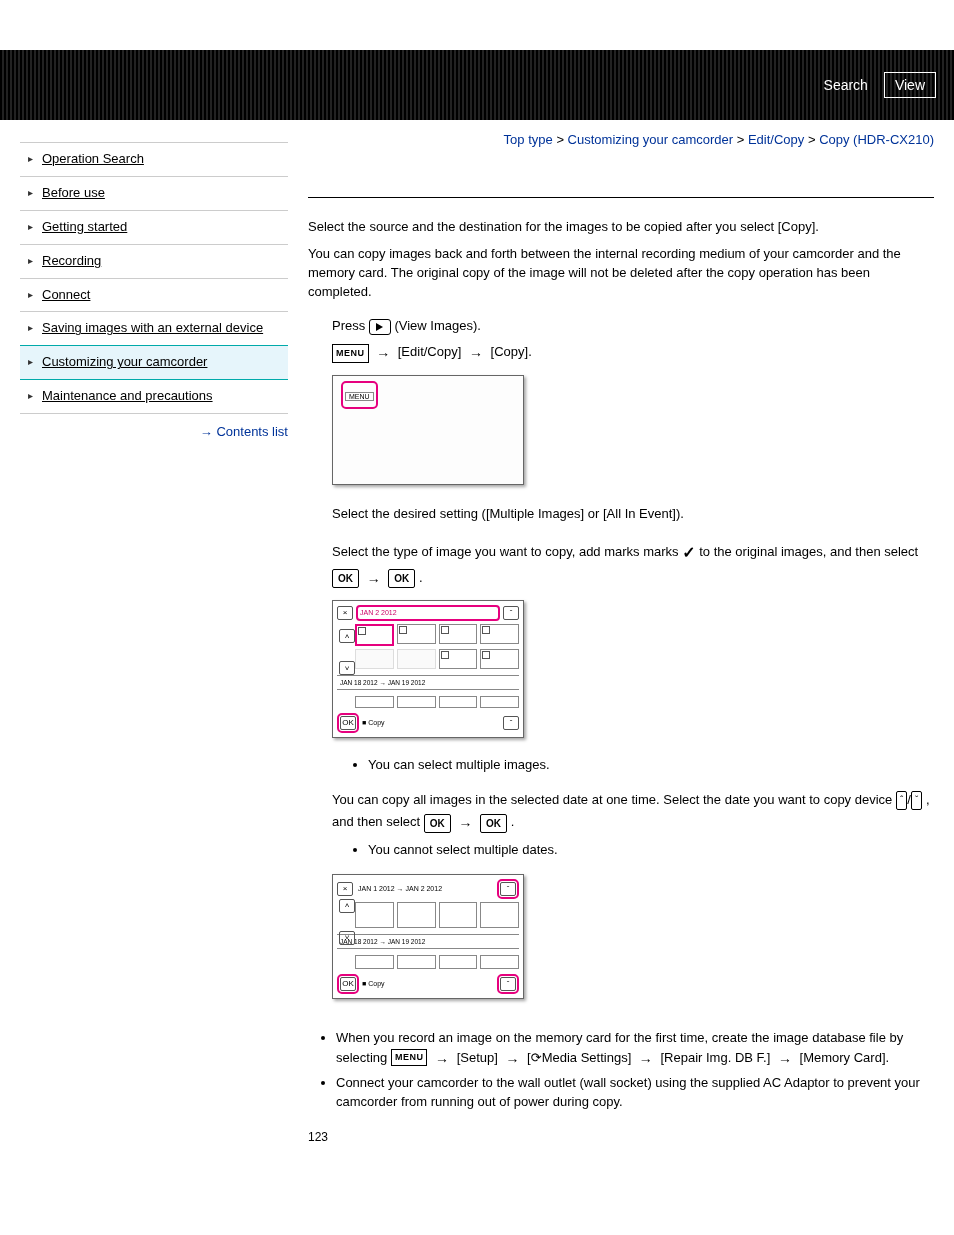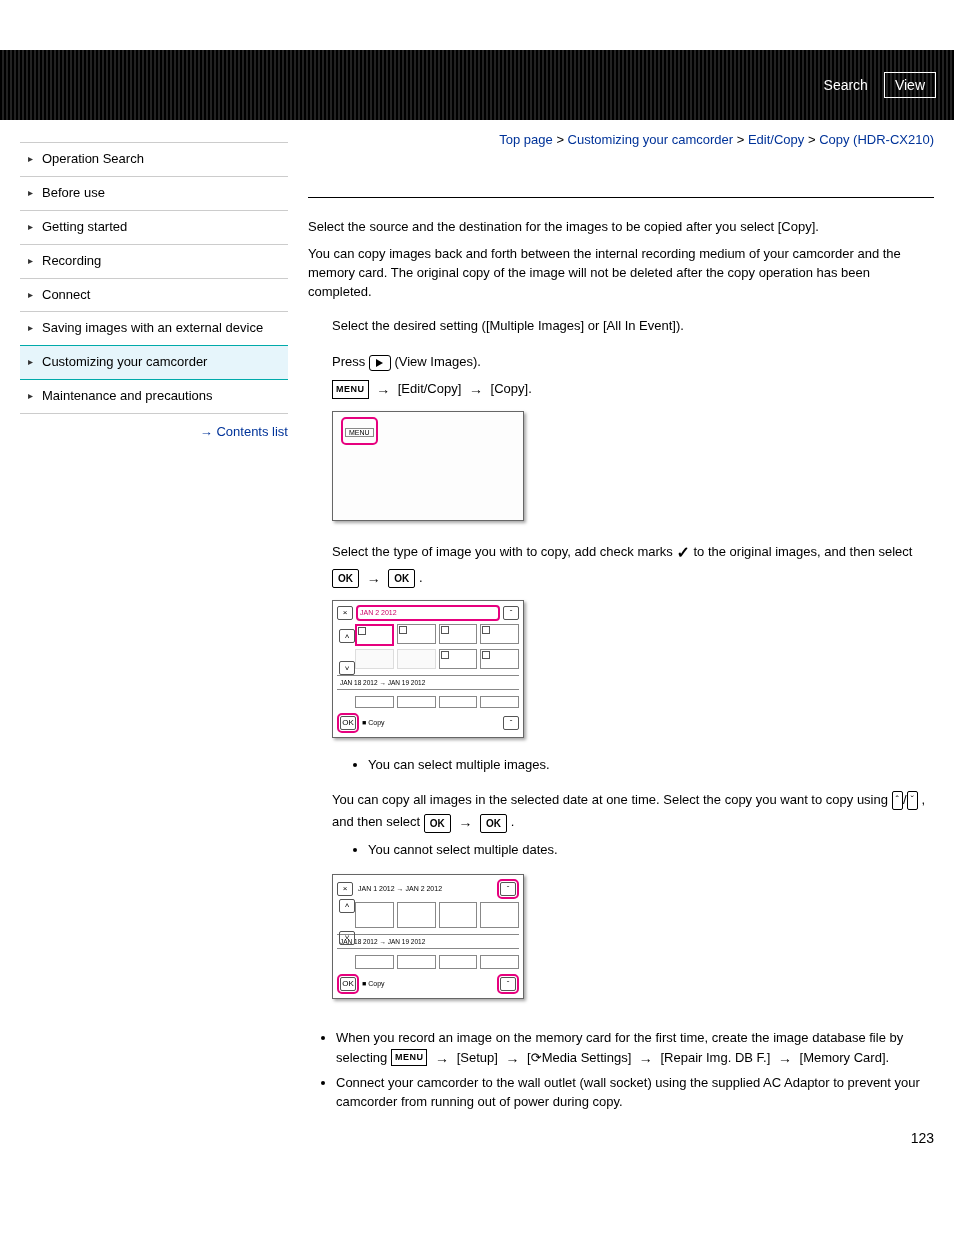--- a/index.html
+++ b/index.html
@@ -5,22 +5,22 @@
   body {
     margin: 0;
     padding: 0;
     font-family: Arial, Helvetica, sans-serif;
     font-size: 13px;
     color: #000;
     background: #fff;
   }
   .page {
     width: 954px;
-    margin: 16px auto;
-    padding-top: 34px;
+    margin: 0 auto;
+    padding-top: 50px;
     box-sizing: border-box;
   }
   .header-bar {
     height: 70px;
     background: repeating-linear-gradient(90deg, #000 0 2px, #222 2px 4px);
     display: flex;
     justify-content: flex-end;
     align-items: center;
     padding-right: 18px;
     box-sizing: border-box;
@@ -52,20 +52,21 @@
     font-size: 13px;
     text-align: right;
     margin-bottom: 50px;
   }
   .breadcrumb span { color: #000; }
   .nav-list {
     list-style: none;
     margin: 10px 0 0 0;
     padding: 0;
     border-top: 1px solid #ccc;
+    text-decoration: underline;
   }
   .nav-list li {
     border-bottom: 1px solid #ccc;
     padding: 8px 8px 8px 22px;
     position: relative;
     cursor: pointer;
     line-height: 1.3;
   }
   .nav-list li::before {
     content: "▸";
@@ -267,22 +268,22 @@
     padding-left: 36px;
   }
   ul.bullets li {
     margin-bottom: 6px;
     line-height: 1.45;
   }
   .notes-block {
     margin-top: 30px;
   }
   .page-num {
-    text-align: right;
-    font-size: 14px;
+    text-align: left;
+    font-size: 12px;
     margin-top: 18px;
   }
 </style>
 </head>
 <body>
 
 <div class="page">
   <div class="header-bar">
     <span class="header-btn no-border">Search</span>
     <span class="header-btn">View</span>
@@ -298,60 +299,60 @@
           <li>Connect</li>
           <li>Saving images with an external device</li>
           <li class="active">Customizing your camcorder</li>
           <li>Maintenance and precautions</li>
         </ul>
       <div class="contents-list">Contents list</div>
     </div>
 
     <div class="main">
       <div class="breadcrumb">
-        <a>Top page</a>
+        <a>Top type</a>
         <span> &gt; </span>
         <a>Customizing your camcorder</a>
         <span> &gt; </span>
         <a>Edit/Copy</a>
         <span> &gt; </span>
         <a>Copy (HDR-CX210)</a>
       </div>
 
       <hr class="sep">
 
       <div class="para">Select the source and the destination for the images to be copied after you select [Copy].</div>
       <div class="para">You can copy images back and forth between the internal recording medium of your camcorder and the memory card. The original copy of the image will not be deleted after the copy operation has been completed.</div>
 
       <div class="step-block">
-        <span>Select the desired setting ([Multiple Images] or [All In Event]).</span>
-      </div>
-
-      <div class="step-block">
         <div>
           <span>Press </span>
           <span class="icon-play"></span>
           <span> (View Images).</span>
         </div>
         <div class="step-sub">
           <span class="icon-menu">MENU</span>
           <span class="icon-arrow">→</span>
           <span> [Edit/Copy] </span>
           <span class="icon-arrow">→</span>
           <span> [Copy].</span>
         </div>
 
         <div class="screenshot-menu">
           <div class="tag"><span class="tag-inner">MENU</span></div>
         </div>
       </div>
 
       <div class="step-block">
+        <span>Select the desired setting ([Multiple Images] or [All In Event]).</span>
+      </div>
+
+      <div class="step-block">
         <div>
-          <span>Select the type of image you with to copy, add check marks </span>
+          <span>Select the type of image you want to copy, add marks marks </span>
           <span class="icon-check">✓</span>
           <span> to the original images, and then select </span>
           <span class="icon-ok">OK</span>
           <span class="icon-arrow">→</span>
           <span class="icon-ok">OK</span>
           <span>.</span>
         </div>
 
         <div class="thumb-screen ts-rel">
           <div class="ts-top">
@@ -402,21 +403,21 @@
           </div>
         </div>
 
         <ul class="bullets">
           <li>You can select multiple images.</li>
         </ul>
       </div>
 
       <div class="step-block">
         <div>
-          <span>You can copy all images in the selected date at one time. Select the copy you want to copy using </span>
+          <span>You can copy all images in the selected date at one time. Select the date you want to copy device </span>
           <span class="icon-updown">ˆ</span>/<span class="icon-updown">ˇ</span>
           <span>, and then select </span>
           <span class="icon-ok">OK</span>
           <span class="icon-arrow">→</span>
           <span class="icon-ok">OK</span>
           <span>.</span>
         </div>
         <ul class="bullets">
           <li>You cannot select multiple dates.</li>
         </ul>

